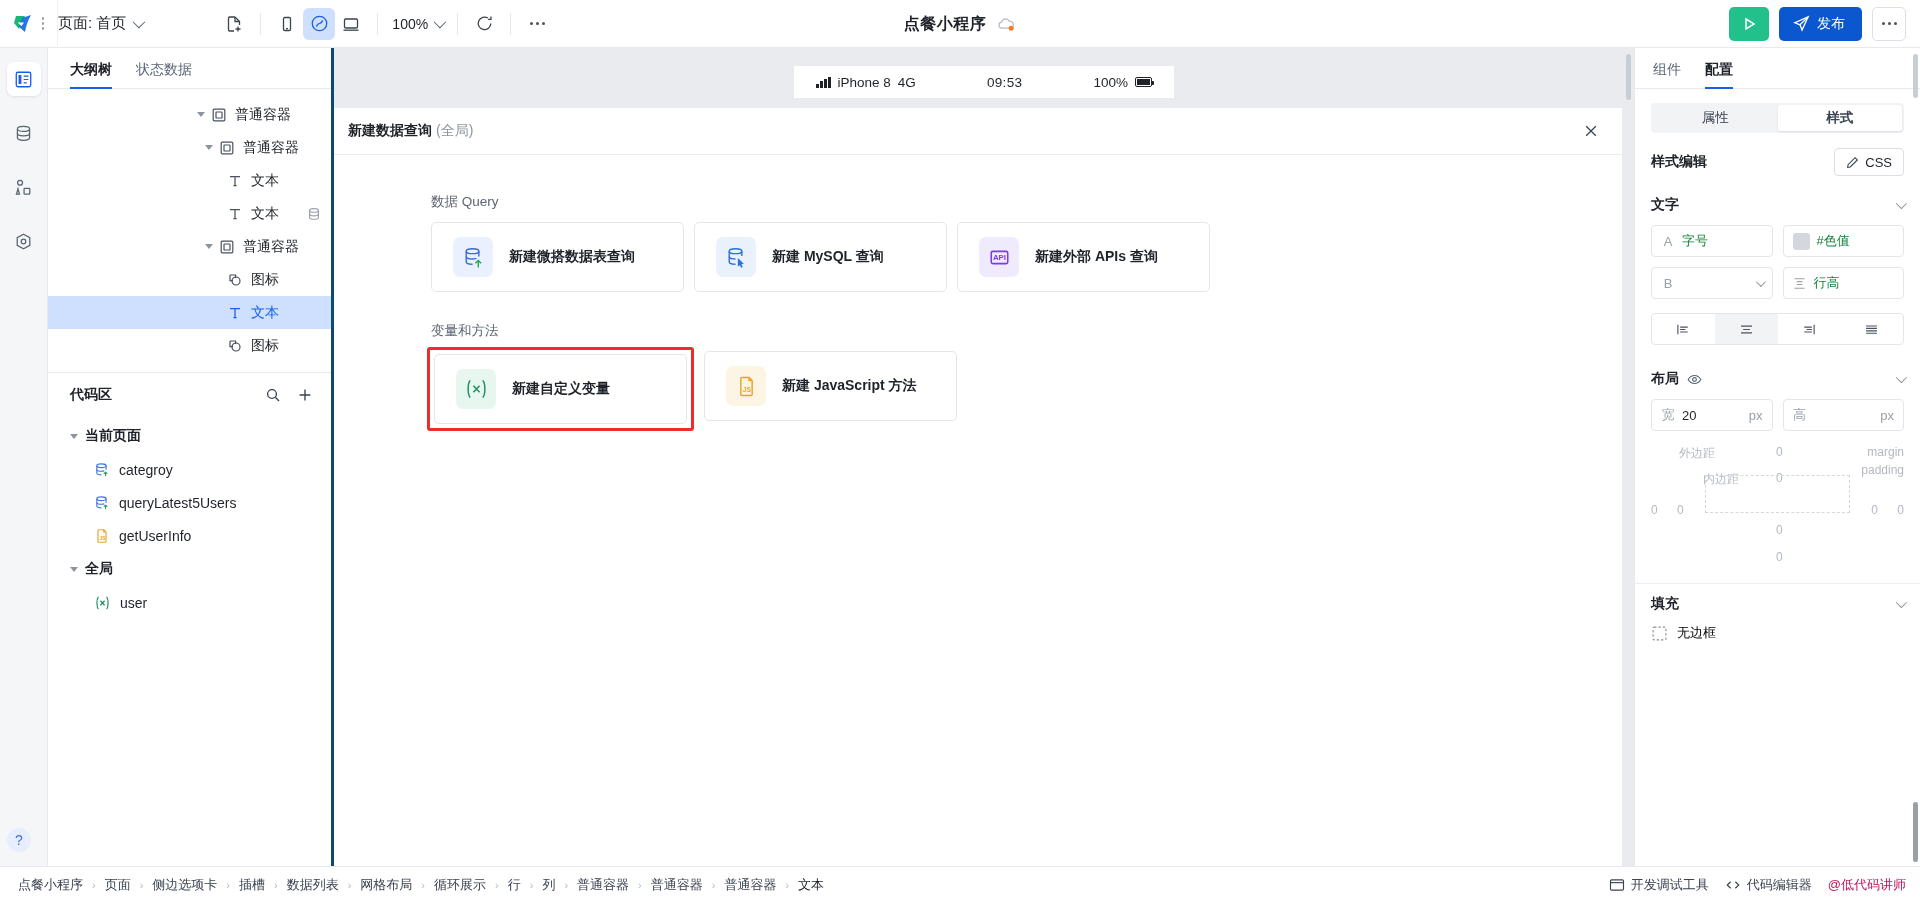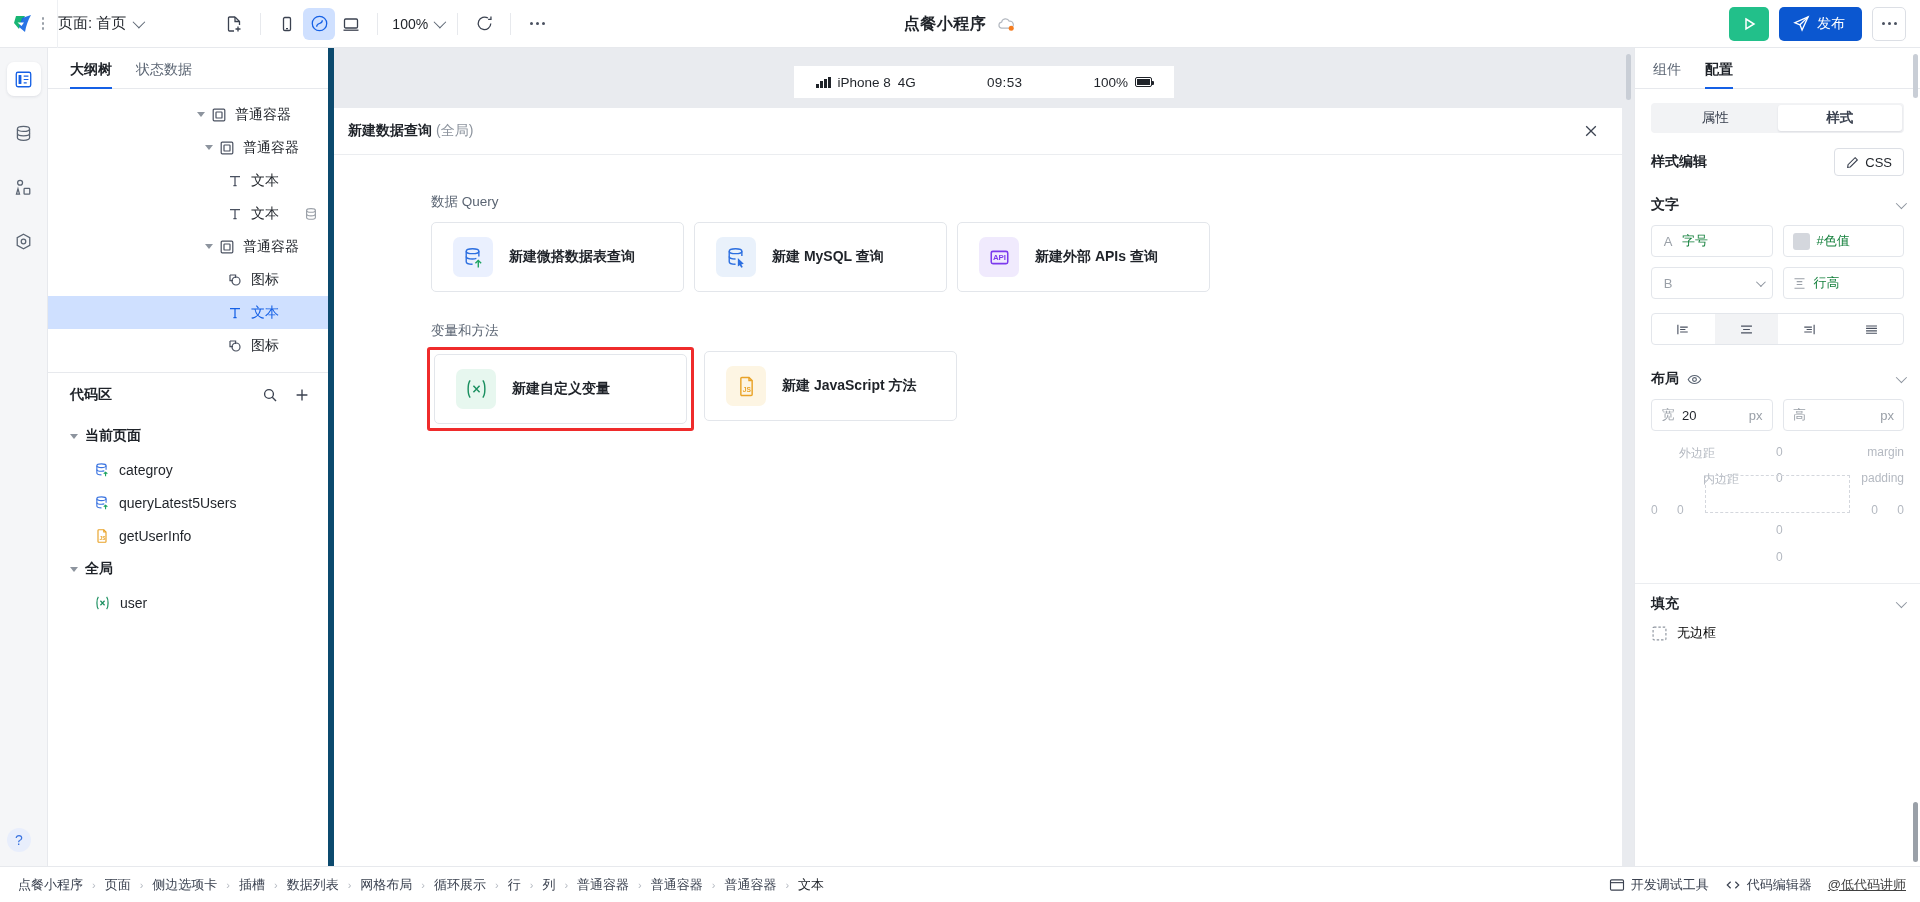--- a/index.html
+++ b/index.html
@@ -92,21 +92,21 @@
   .rail-btn.active { background: #ffffff; color: #1560e5; box-shadow: 0 1px 3px rgba(20,30,60,.10); }
   .rail-help {
     position: absolute; bottom: 14px; left: 7px;
     width: 24px; height: 24px; border-radius: 50%; background: #e8eefc; color: #3b74e0;
     display: flex; align-items: center; justify-content: center; font-size: 14px; cursor: pointer;
   }
 
   
   .left-panel {
     width: 286px; min-width: 286px; background: #fff;
-    border-right: 6px solid #0c4a6e;
+    border-right: 3px solid #0c4a6e;
     display: flex; flex-direction: column; min-height: 0;
   }
   .lp-tabs { height: 41px; display: flex; align-items: flex-end; gap: 24px; padding: 0 22px;
              border-bottom: 1px solid #e7e9ed; }
   .lp-tab { font-size: 14px; color: #5b6573; padding-bottom: 9px; cursor: pointer; position: relative; }
   .lp-tab.active { color: #1f2329; font-weight: 700; }
   .lp-tab.active::after {
     content:""; position: absolute; left: 0; right: 0; bottom: -1px; height: 2px; background: #1560e5;
   }
 
@@ -264,21 +264,21 @@
   .bottombar {
     height: 36px; min-height: 36px; border-top: 1px solid #e7e9ed; background: #fff;
     display: flex; align-items: center; padding: 0 14px 0 18px; position: relative;
   }
   .crumbs { display: flex; align-items: center; gap: 0; font-size: 13px; color: #3b4250; overflow: hidden; }
   .crumb { cursor: pointer; white-space: nowrap; }
   .crumb.last { color: #1f2329; }
   .crumb-sep { margin: 0 9px; color: #b4b9c1; font-size: 11px; }
   .bb-right { margin-left: auto; display: flex; align-items: center; gap: 16px; font-size: 13px; color: #3b4250; }
   .bb-item { display: flex; align-items: center; gap: 6px; cursor: pointer; }
-  .wm { color: #404040; font-size: 13px; text-decoration: underline; }
+  .wm { color: #be185d; font-size: 13px; }
 
   svg { display: block; }
 </style>
 </head>
 <body>
 
 <div class="app">
 
   <div class="topbar">
     <div class="logo-zone">
@@ -804,21 +804,21 @@
           <span class="sfx">px</span>
         </div>
       </div>
 
       <div class="box-model">
         <div class="bm-outer">
           <div class="bm-lbl" style="left:28px; top:0;">外边距</div>
           <div class="bm-lbl" style="right:0; top:0;">margin</div>
           <div class="bm-lbl" style="left:125px; top:0;">0</div>
           <div class="bm-lbl" style="left:52px; top:26px;">内边距</div>
-          <div class="bm-lbl" style="right:0; top:26px;">padding</div>
+          <div class="bm-lbl" style="right:0; top:18px;">padding</div>
           <div class="bm-lbl" style="left:125px; top:26px;">0</div>
           <div class="bm-pad-box"></div>
           <div class="bm-lbl" style="left:0; top:58px;">0</div>
           <div class="bm-lbl" style="left:26px; top:58px;">0</div>
           <div class="bm-lbl" style="right:26px; top:58px;">0</div>
           <div class="bm-lbl" style="right:0; top:58px;">0</div>
           <div class="bm-lbl" style="left:125px; top:78px;">0</div>
           <div class="bm-lbl" style="left:125px; top:105px;">0</div>
         </div>
       </div>

